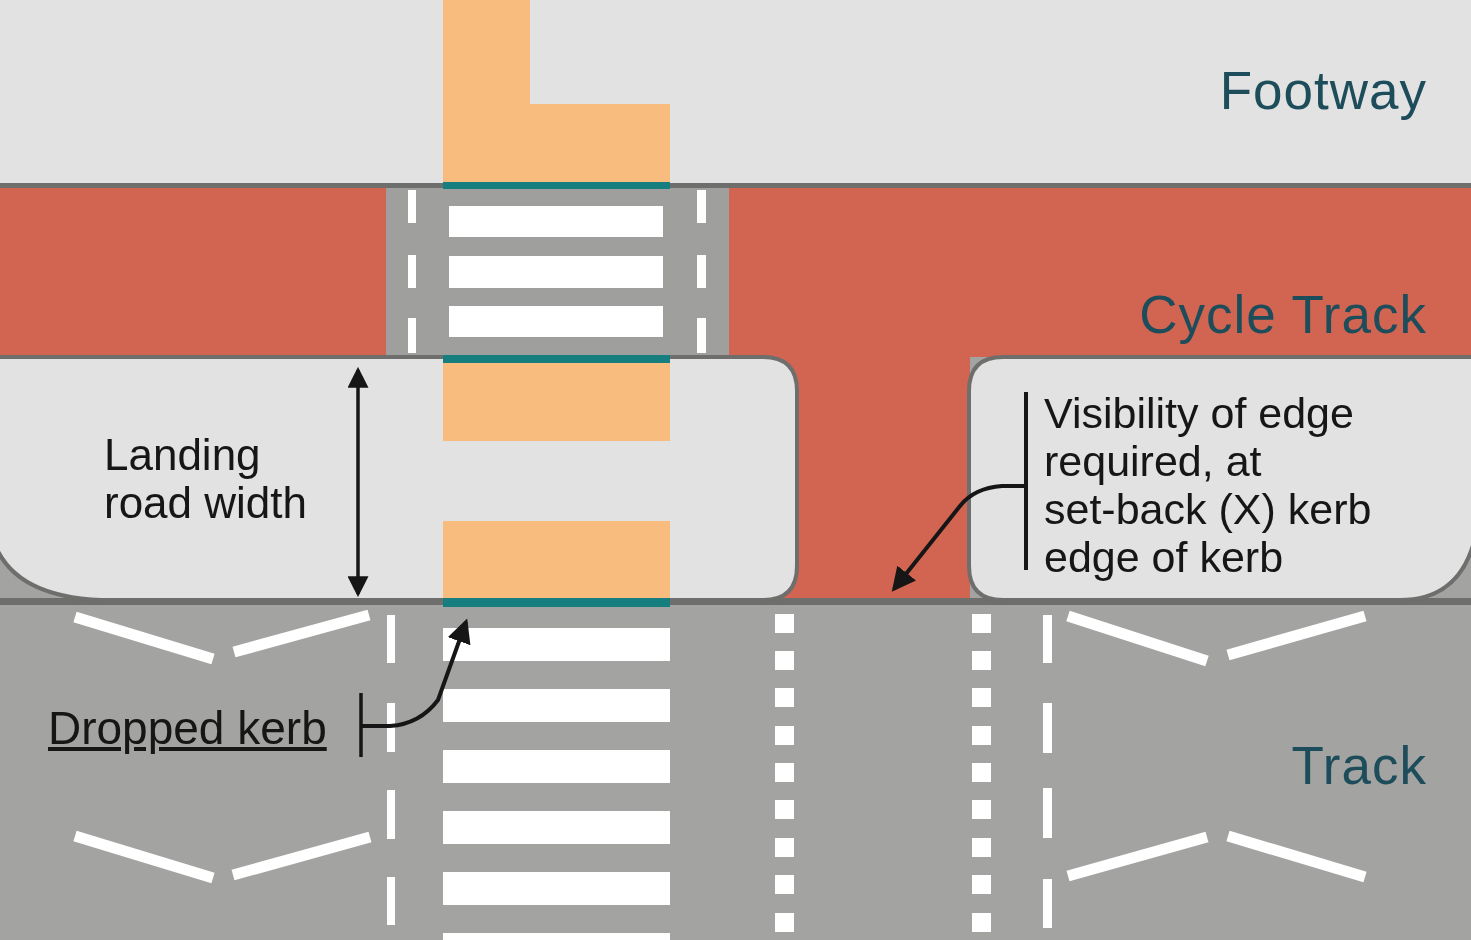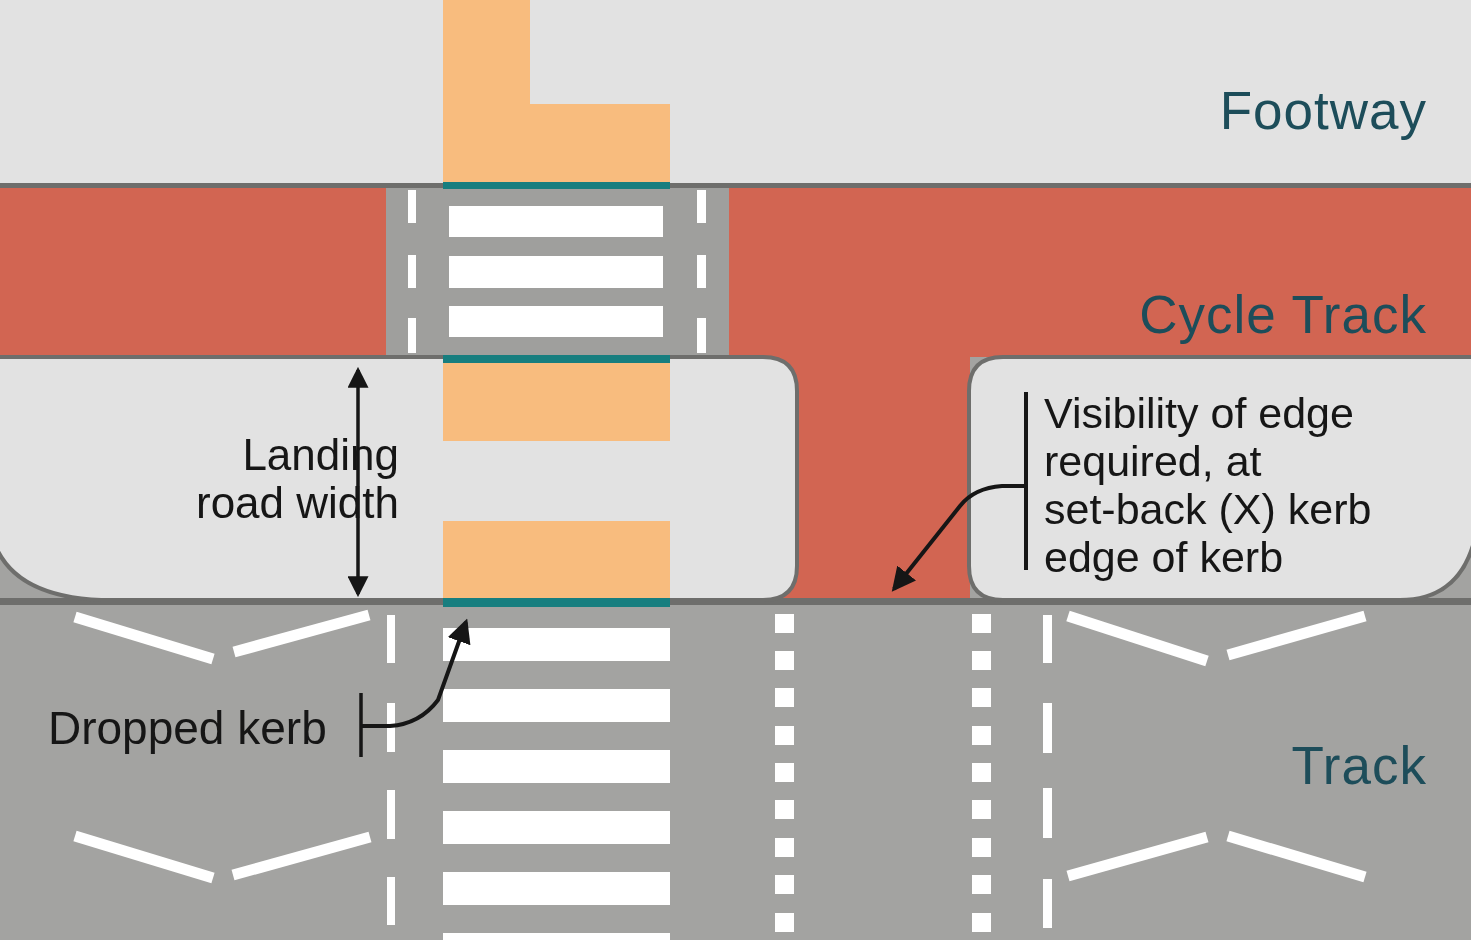--- a/index.html
+++ b/index.html
@@ -7,29 +7,29 @@
     position:relative; width:1471px; height:940px; overflow:hidden;
     background:var(--footway-gray,#e2e2e2);
     font-family:"Liberation Sans", sans-serif;
   }
   .stage svg { position:absolute; left:0; top:0; display:block; }
   .zone-label {
     position:absolute; right:44px; text-align:right;
     font-size:53px; line-height:57px; letter-spacing:1px;
     color:var(--label-teal,#1d4d5a); white-space:nowrap;
   }
-  .lbl-footway { top:62px;margin-top:20px; }
+  .lbl-footway { top:62px; }
   .lbl-cycle   { top:242px;margin-top:44px; }
   .lbl-road    { top:737px; }
   .note {
     position:absolute; color:var(--ink-black,#161616);
     font-size:44px; line-height:48px; white-space:nowrap;
   }
-  .lbl-landing { top:431px; right:1072px; text-align:right; }
-  .lbl-dropped { top:704px; left:48px; font-size:46px; }
+  .lbl-landing { top:431px; right:1164px; }
+  .lbl-dropped { top:704px; left:48px; font-size:46px;text-decoration:underline; }
   .lbl-visibility { top:389px; left:1044px; font-size:43px; line-height:48px; text-align:left; }
 </style>
 </head>
 <body>
 
 <div class="stage">
 
   <svg width="1471" height="940" viewBox="0 0 1471 940">
     <defs>
       <marker id="arrow" viewBox="0 0 10 10" refX="8.5" refY="5" markerWidth="6" markerHeight="6" orient="auto-start-reverse" markerUnits="strokeWidth">

